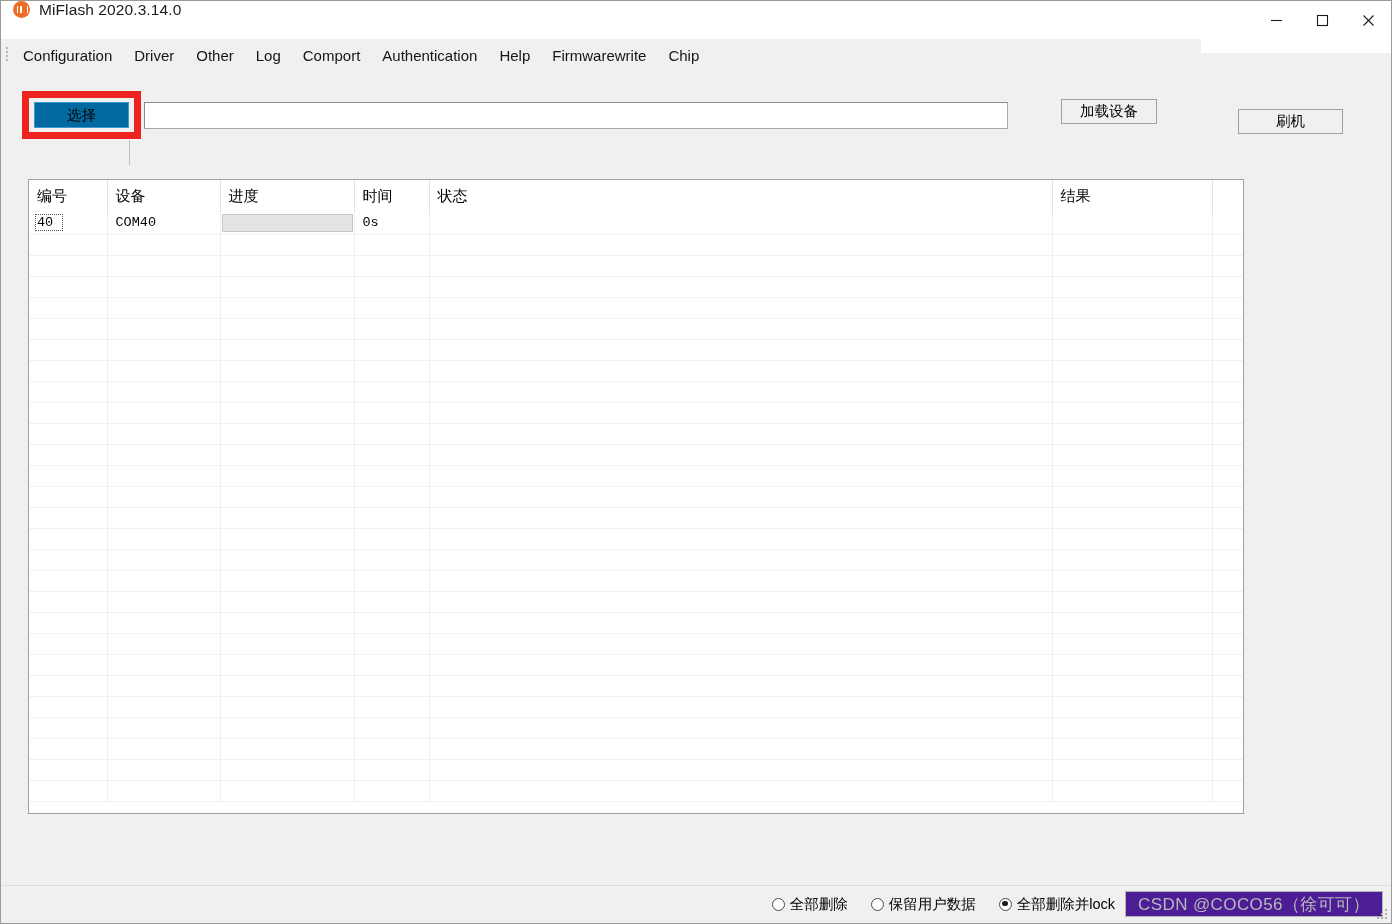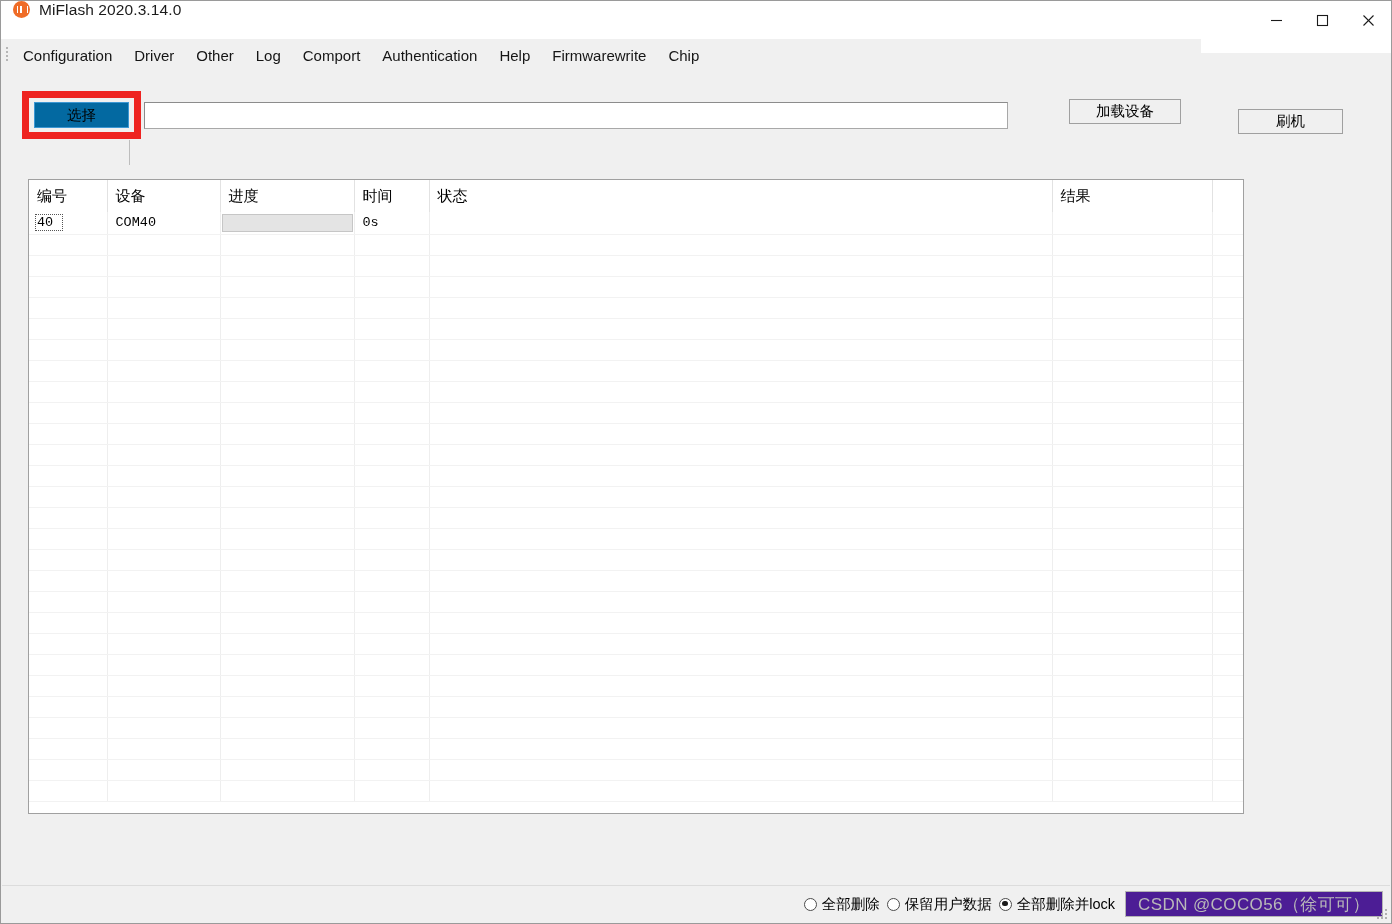--- a/index.html
+++ b/index.html
@@ -128,21 +128,21 @@
   }
   .btn-gray {
     position: absolute;
     height: 25px;
     background: #f0f0f0;
     border: 1px solid #a0a0a0;
     color: #000000;
     font-size: 14.5px;
     display: flex; align-items: center; justify-content: center;
   }
-  .btn-load  { left: 1060px; top: 98px; width: 112px; margin-left: 8px; }
+  .btn-load  { left: 1060px; top: 98px; width: 96px; }
   .btn-flash { left: 1237px; top: 108px; width: 105px; }
 
   
   .table-wrap {
     position: absolute;
     left: 27px; top: 178px;
     width: 1216px; height: 635px;
     background: #ffffff;
     border: 1px solid #a0a0a0;
     overflow: hidden;
@@ -203,21 +203,21 @@
   }
 
   
   .statusbar {
     position: absolute; left: 1px; bottom: 1px;
     width: 1388px; height: 37px;
     background: #f0f0f0;
     border-top: 1px solid #dcdcdc;
     display: flex; align-items: center; justify-content: flex-end;
   }
-  .radio-group { display: flex; align-items: center; }
+  .radio-group { display: flex; align-items: center; gap: 16px; }
   .radio-opt {
     display: flex; align-items: center;
     margin-right: 7px;
     white-space: nowrap;
   }
   .radio-dot {
     width: 13px; height: 13px;
     border-radius: 50%;
     border: 1.4px solid #4c4c4c;
     background: #ffffff;

